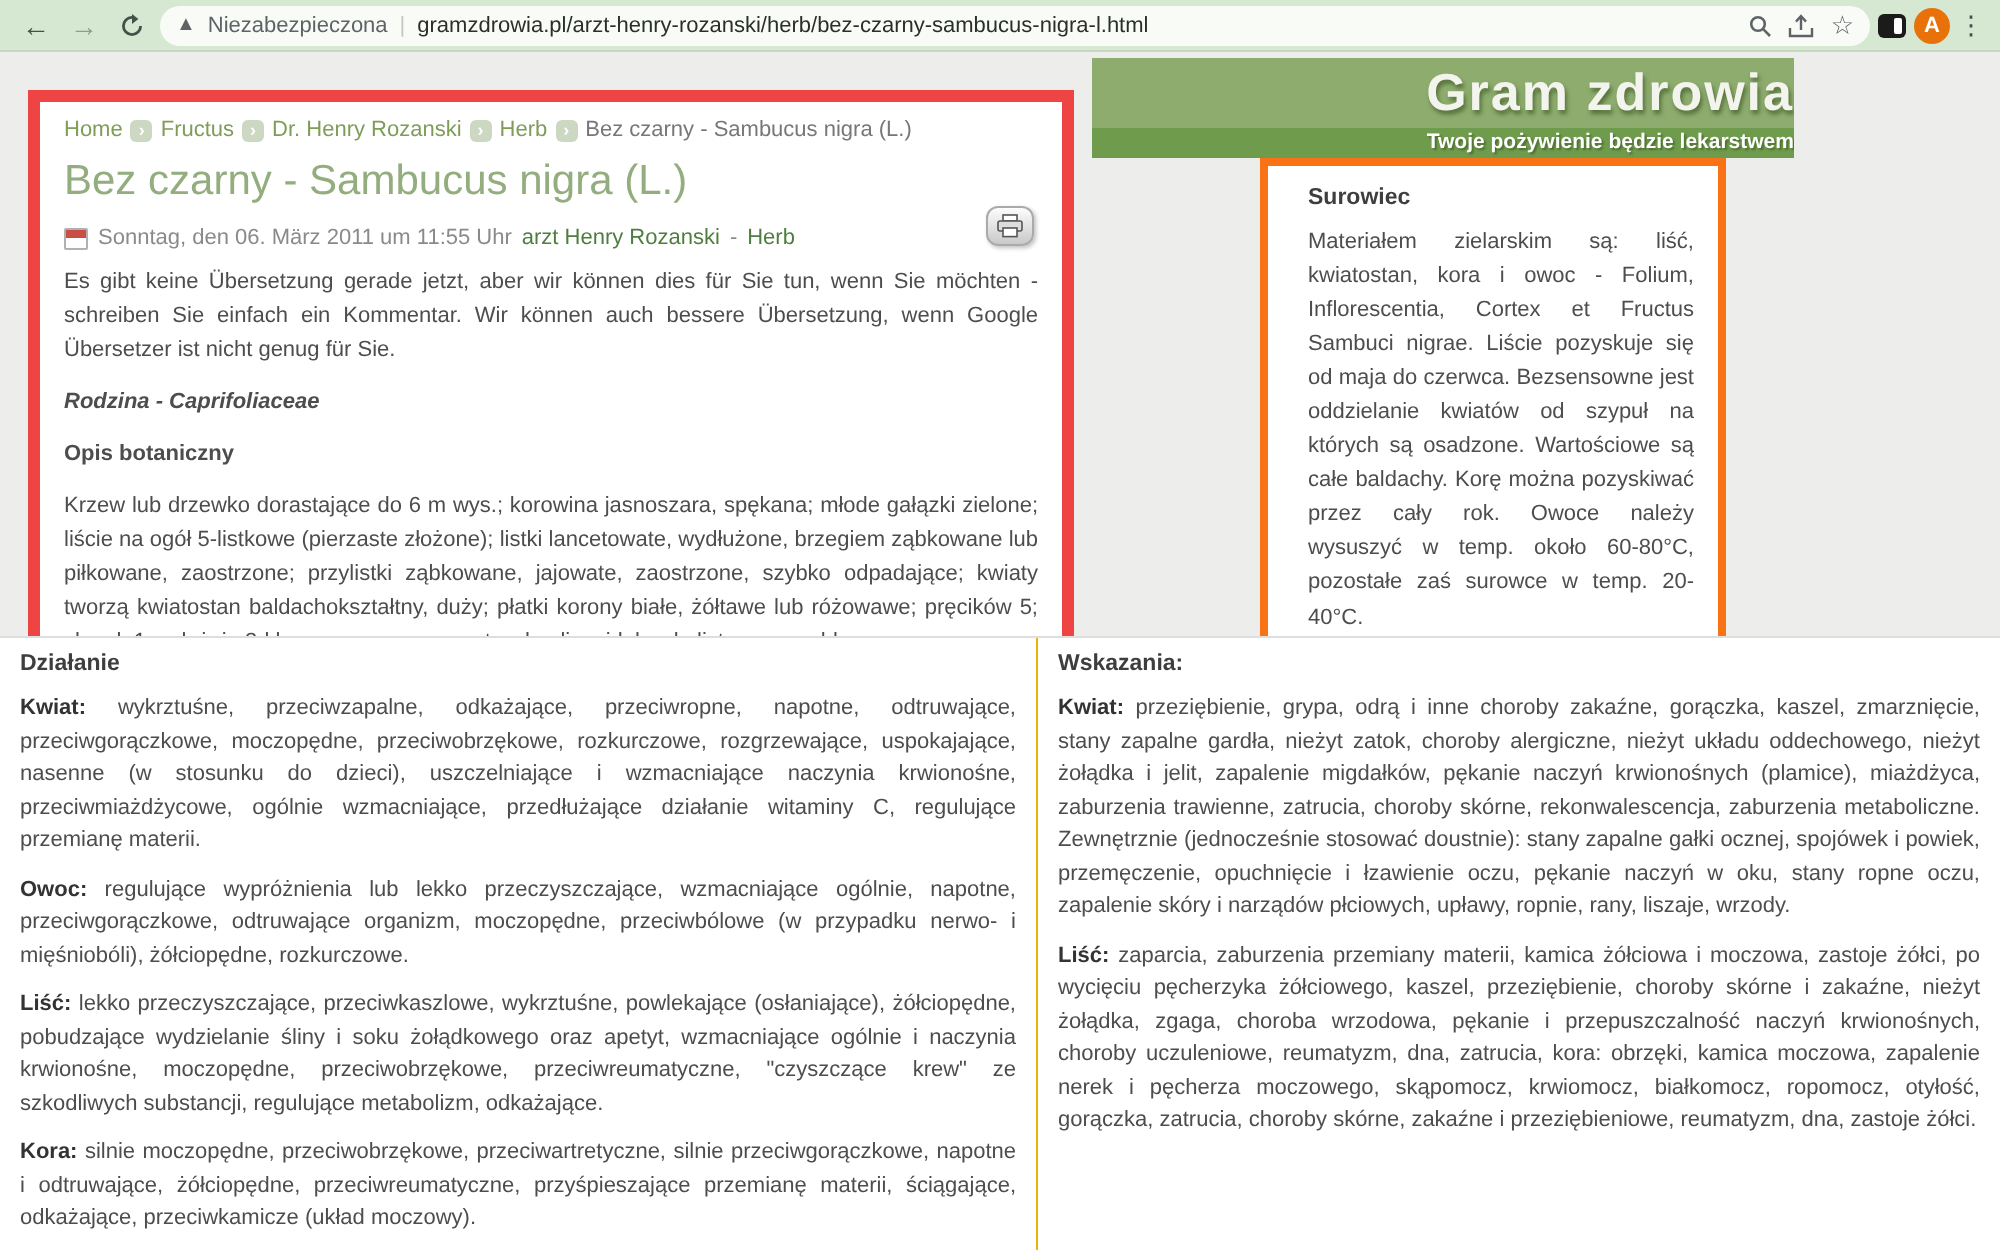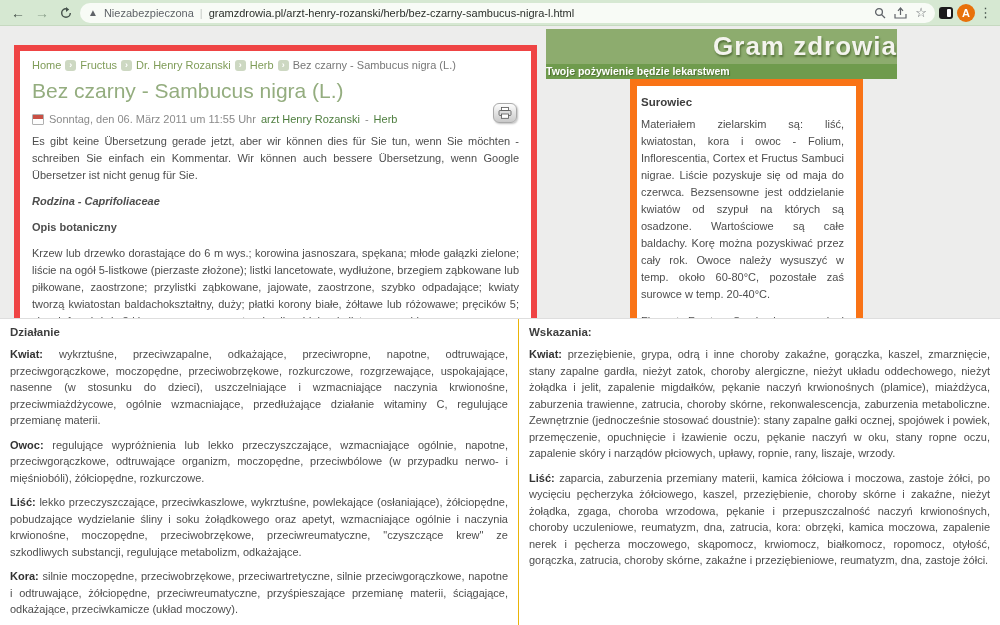--- a/index.html
+++ b/index.html
@@ -41,21 +41,21 @@
 
   
   .page { position:absolute; top:27px; left:0; width:1000px; height:598px; background:#ededec; }
 
   
   .banner { position:absolute; left:546px; top:2px; width:351px; height:50px;
     background:#8dac6e; overflow:hidden; }
   .banner-title { text-align:right; font-size:26px; font-weight:bold; color:#f4f4ee;
     letter-spacing:1px; margin-top:2px; text-shadow:1px 2px 2px #55713a; }
   .banner-sub { position:absolute; bottom:0; left:0; width:100%; height:15px; background:#6f9b4d;
-    color:#fff; font-weight:bold; font-size:10.5px; text-align:left; line-height:15px;
+    color:#fff; font-weight:bold; font-size:10.5px; text-align:right; line-height:15px;
     text-shadow:1px 1px 1px #4e7030; }
 
   
   .article {
     position:absolute; left:14px; top:18px; width:523px; min-height:258px;
     background:#fff; border:6px solid #ef4444; padding:8px 12px 10px 12px;
   }
   .breadcrumb { font-size:11px; color:#8d8d8d; display:flex; align-items:center; flex-wrap:wrap; gap:4px; }
   .breadcrumb a { color:#7f9c58; text-decoration:none; cursor:pointer; }
   .crumb-sep { display:inline-block; width:11px; height:11px; border-radius:3px; background:#cdd8c2;
@@ -71,21 +71,21 @@
     display:flex; align-items:center; justify-content:center; cursor:pointer;
     box-shadow:1px 1px 2px rgba(0,0,0,.25); }
   .article p { font-size:11px; line-height:1.55; text-align:justify; color:#4d4d4d; margin-bottom:9px; }
   .family { font-weight:bold; font-style:italic; color:#3e3e3e; }
   .sec-head { font-weight:bold; color:#3e3e3e; font-size:11.5px; margin-bottom:8px; }
   .article .sec-head { margin-bottom:9px; }
 
   
   .surowiec {
     position:absolute; left:630px; top:52px; width:233px;
-    background:#fff; border:7px solid #f97316; padding:10px 12px 12px 4px;
+    background:#fff; border:4px solid #f97316; padding:10px 12px 12px 20px;
   }
   .surowiec p { font-size:11px; line-height:1.55; text-align:justify; margin-bottom:9px; }
   .surowiec p:last-child { margin-bottom:0; }
 
   
   .bottom {
     position:absolute; left:0; top:291px; width:1000px; height:373px;
     background:#fff; border-top:1px solid #dedede; display:flex;
   }
   .col { padding:7px 10px; }

